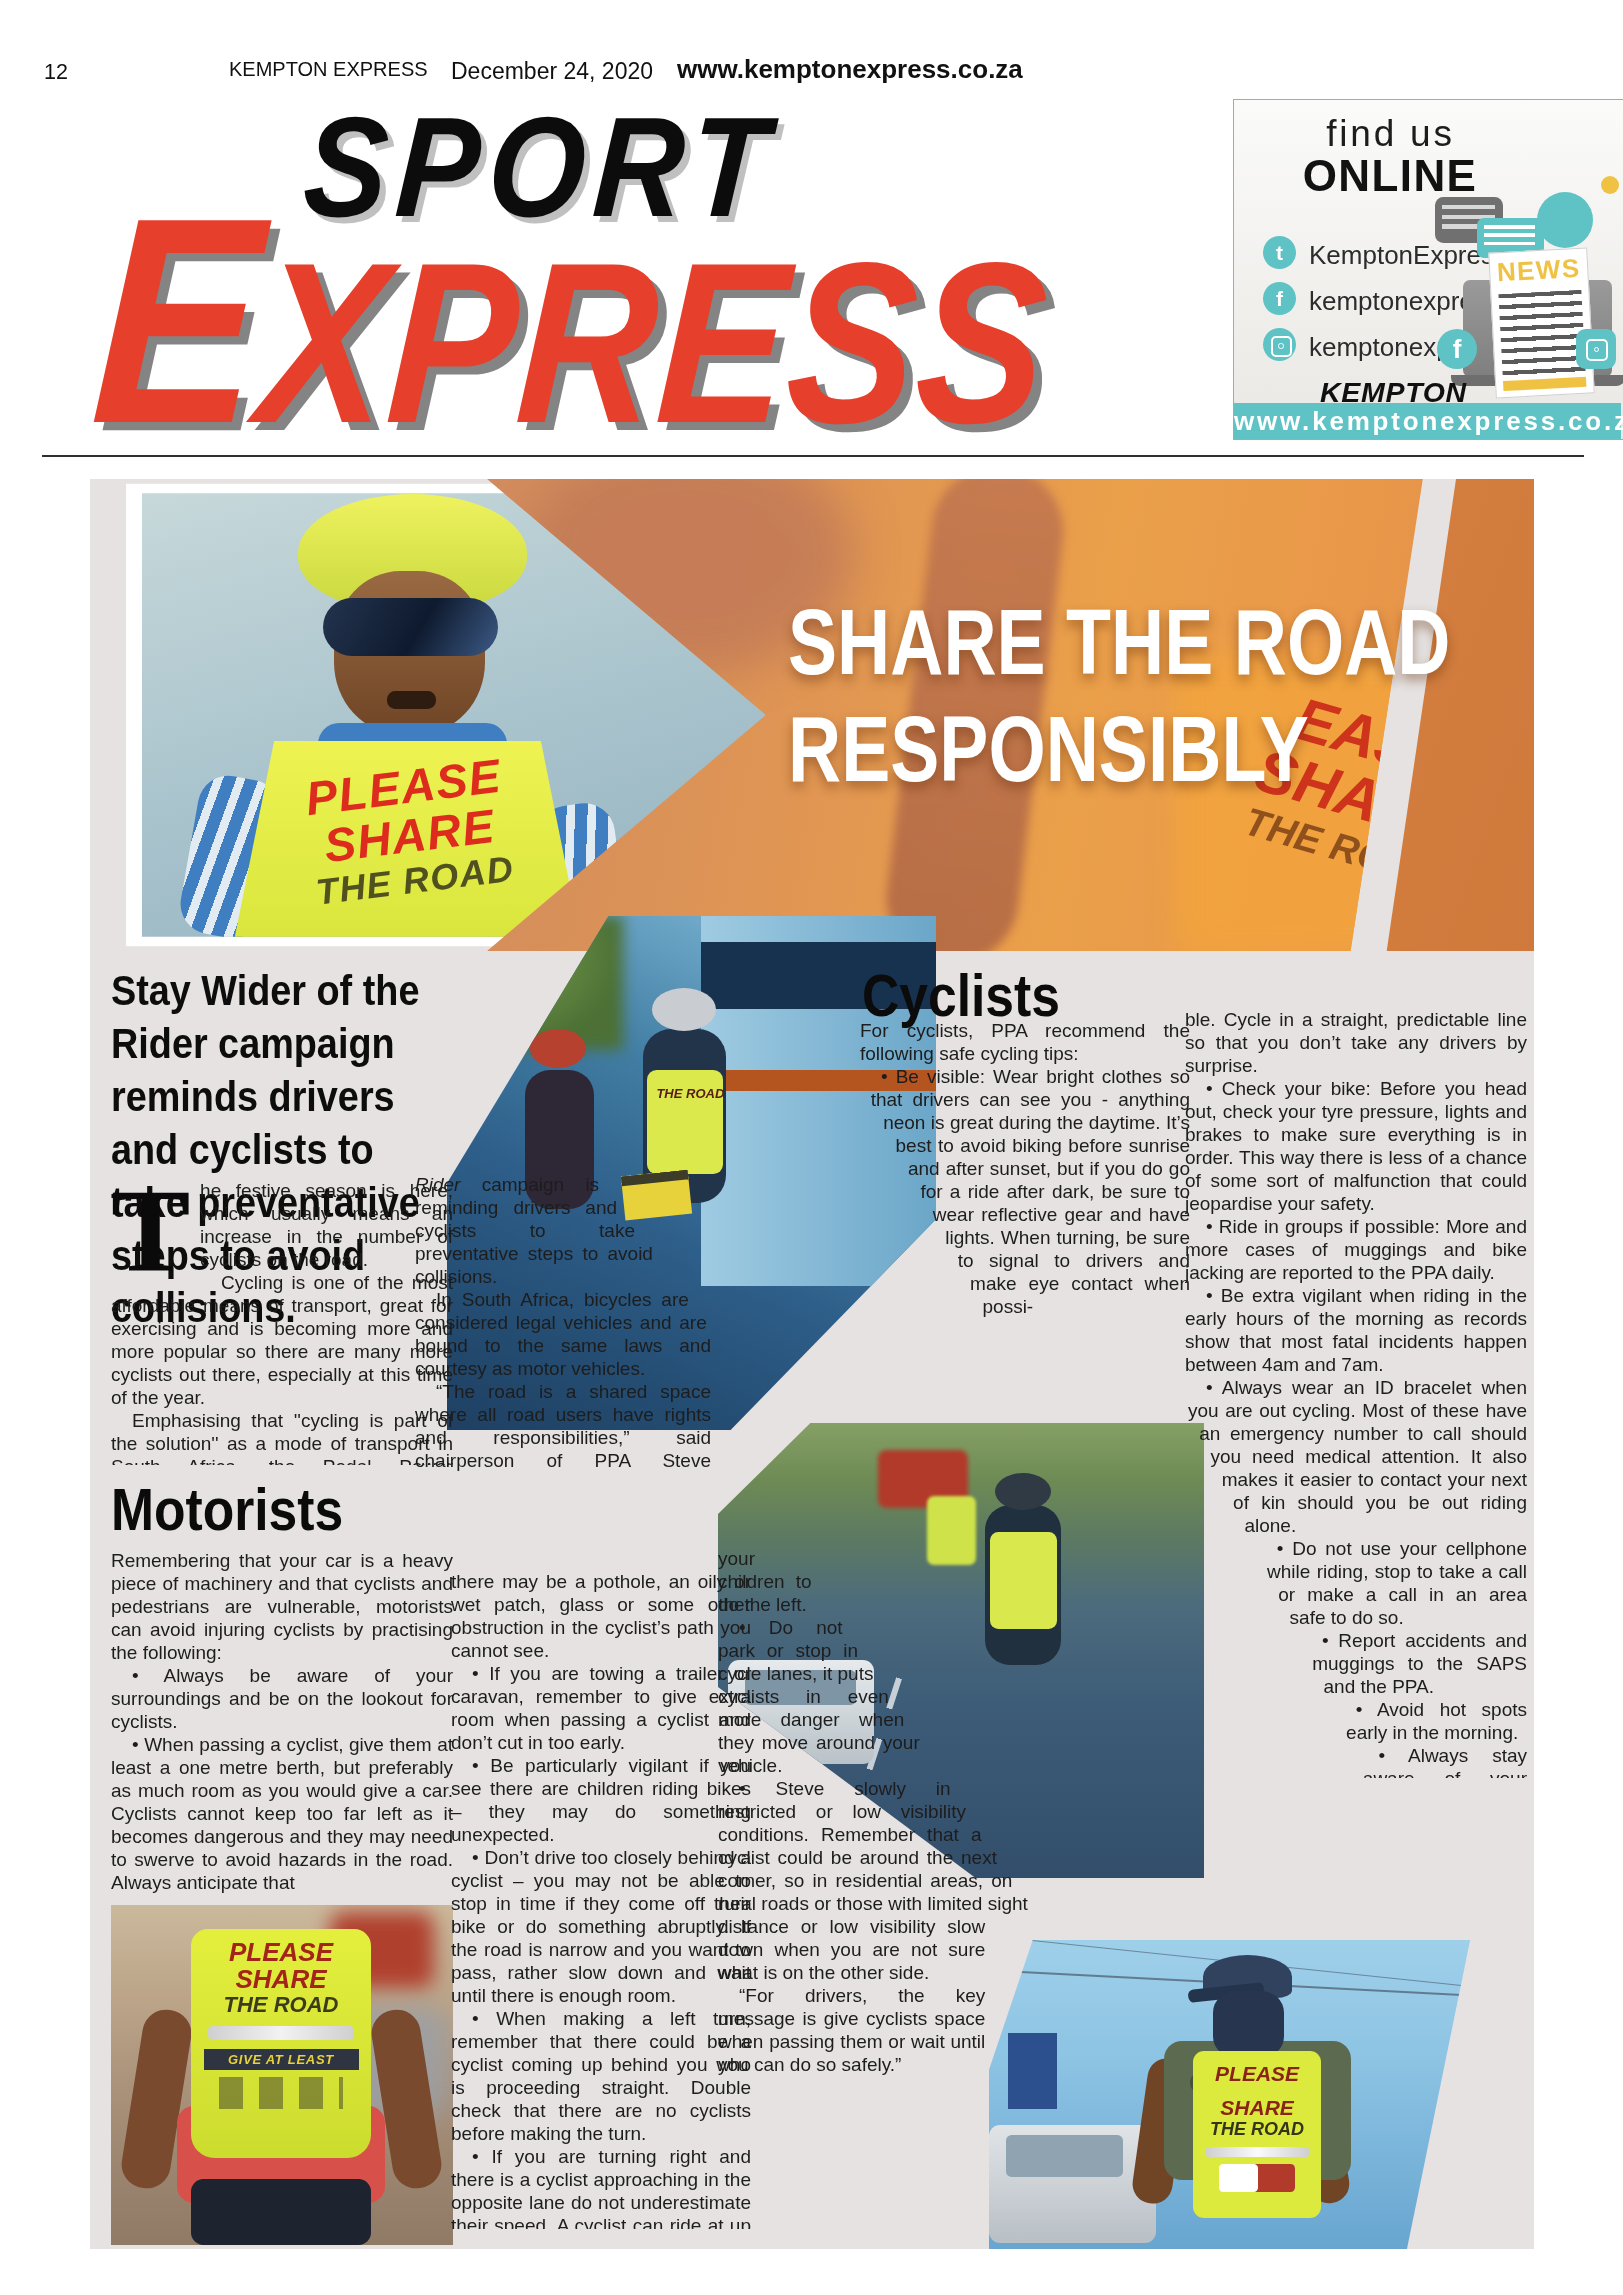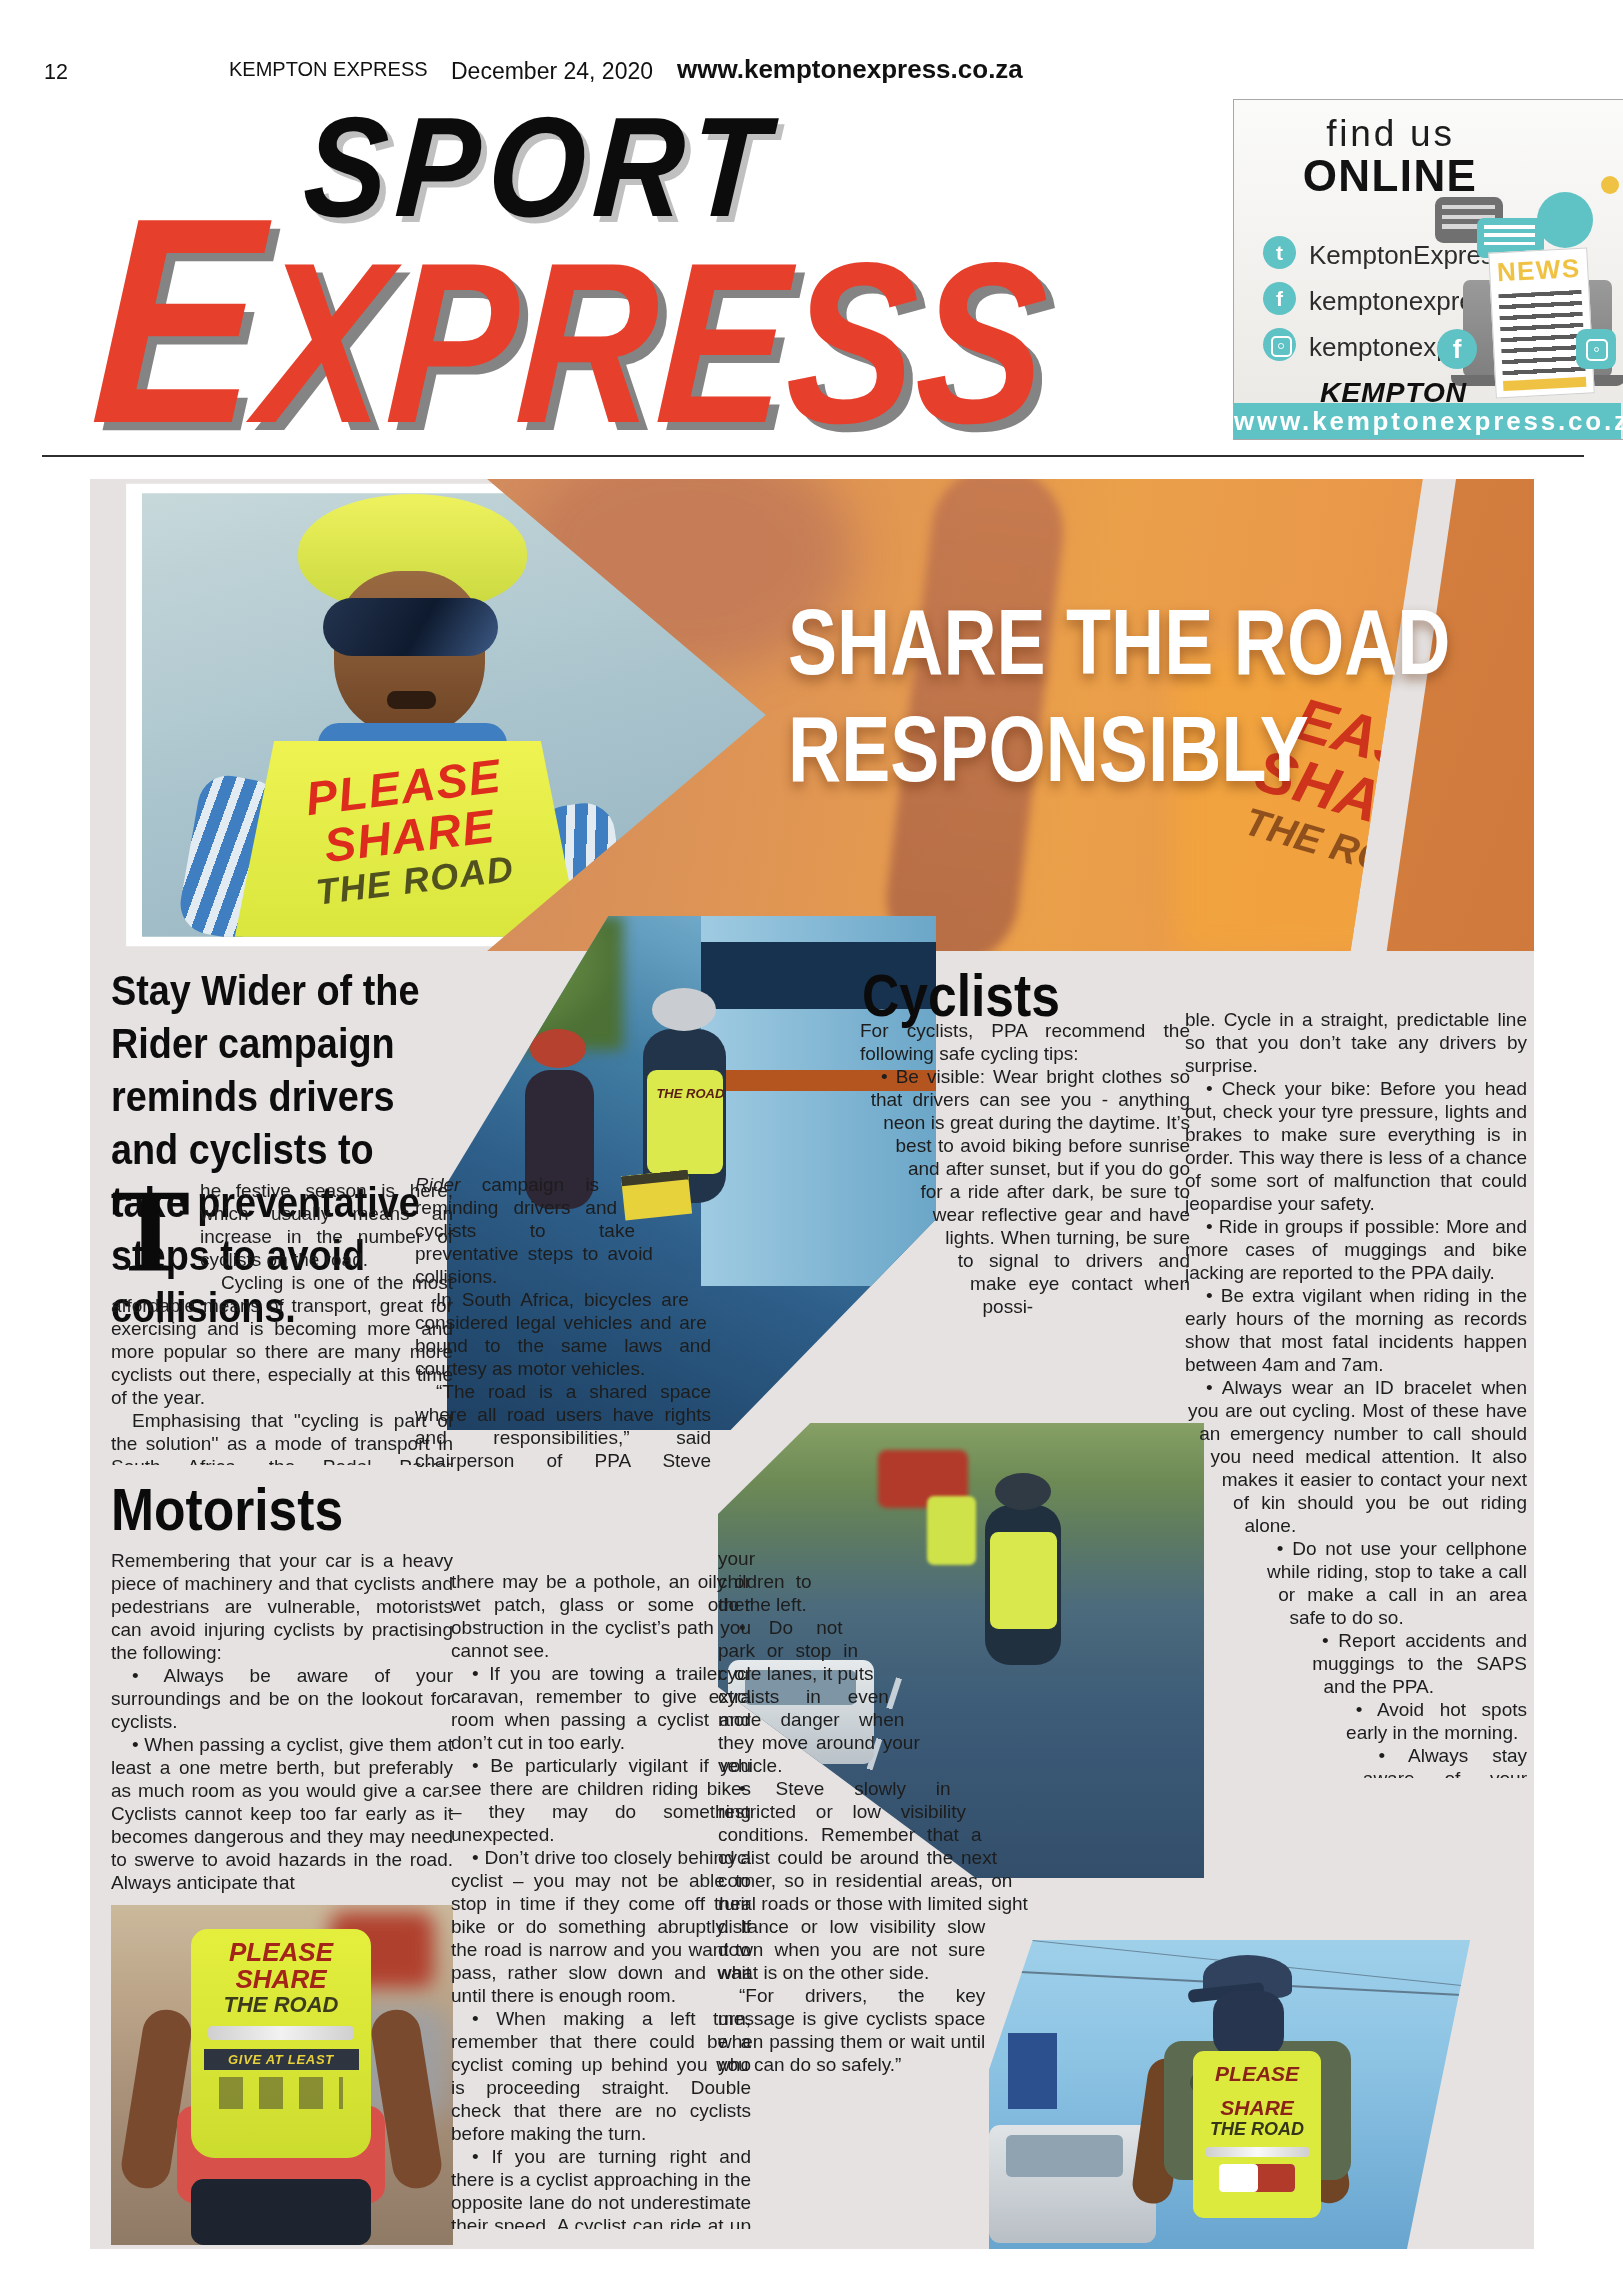--- a/index.html
+++ b/index.html
@@ -373,21 +373,21 @@
           <p>• Avoid hot spots early in the morning.</p>
           <p>• Always stay aware of your surroundings. Riding with earphones is illegal and detracts from you being aware of what is happening around you.</p>
         </div>
     </div>
 
     <div class="sec-head mo-head">Motorists</div>
     <div class="body mo-col1">
       <div>
           <p class="first">Remembering that your car is a heavy piece of machinery and that cyclists and pedestrians are vulnerable, motorists can avoid injuring cyclists by practising the following:</p>
           <p>• Always be aware of your surroundings and be on the lookout for cyclists.</p>
-          <p>• When passing a cyclist, give them at least a one metre berth, but preferably as much room as you would give a car. Cyclists cannot keep too far early as it becomes dangerous and they may need to swerve to avoid hazards in the road. Always anticipate that</p>
+          <p>• When passing a cyclist, give them at least a one metre berth, but preferably as much room as you would give a car. Cyclists cannot keep too far left as it becomes dangerous and they may need to swerve to avoid hazards in the road. Always anticipate that</p>
         </div>
     </div>
     <div class="body mo-col2">
       <div>
           <p class="first">there may be a pothole, an oily or wet patch, glass or some other obstruction in the cyclist’s path you cannot see.</p>
           <p>• If you are towing a trailer or caravan, remember to give extra room when passing a cyclist and don’t cut in too early.</p>
           <p>• Be particularly vigilant if you see there are children riding bikes – they may do something unexpected.</p>
           <p>• Don’t drive too closely behind a cyclist – you may not be able to stop in time if they come off their bike or do something abruptly. If the road is narrow and you want to pass, rather slow down and wait until there is enough room.</p>
           <p>• When making a left turn, remember that there could be a cyclist coming up behind you who is proceeding straight. Double check that there are no cyclists before making the turn.</p>
           <p>• If you are turning right and there is a cyclist approaching in the opposite lane do not underestimate their speed. A cyclist can ride at up to 40km per hour, so rather pause a moment and let the cyclist through safely.</p>

